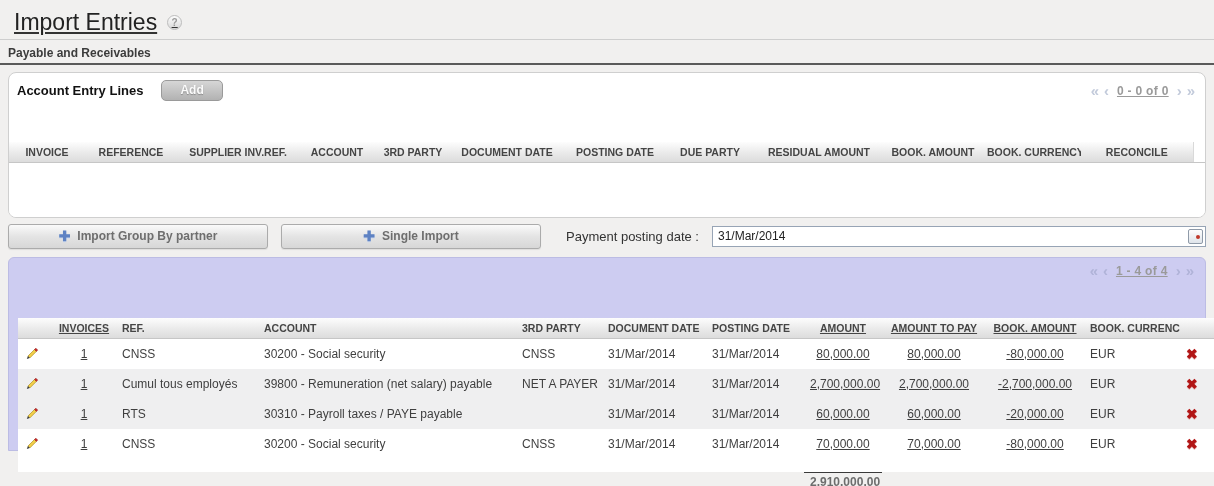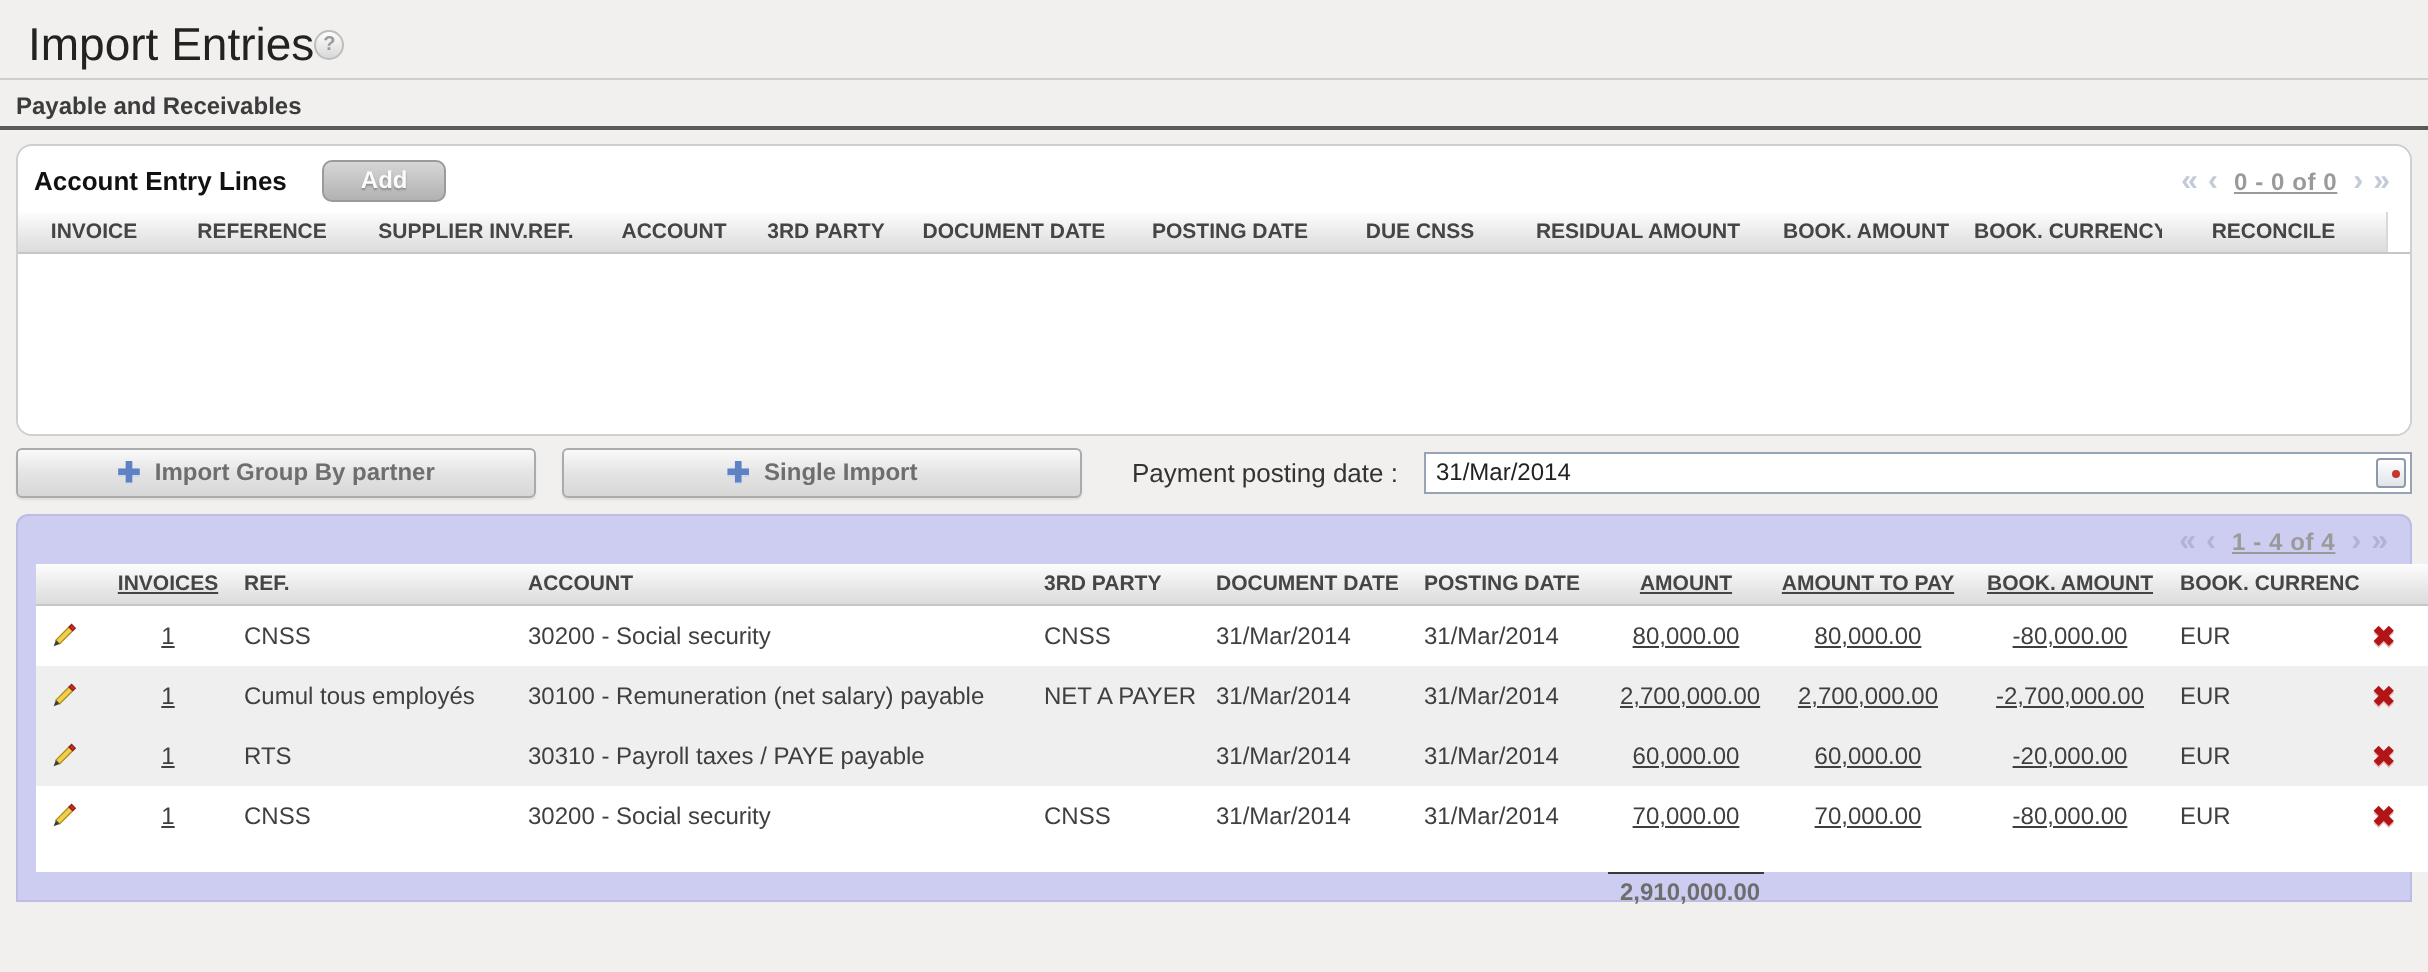--- a/index.html
+++ b/index.html
@@ -7,21 +7,21 @@
   body {
     font-family:"Liberation Sans", sans-serif;
     background:#f1f0ef;
     color:#333;
     overflow:hidden;
   }
   
   .titlebar {
     height:40px; padding:6px 12px 0 14px;
     border-bottom:1px solid #cecece;
-    display:flex; align-items:center; 
+    display:flex; align-items:center; gap:10px;text-decoration:underline;
   }
   .page-title { font-size:23px; color:#222; font-weight:normal; }
   .help-badge {
     width:15px; height:15px; border-radius:50%;
     background:linear-gradient(#fdfdfd,#d8d8d8);
     border:1px solid #bdbdbd; color:#9a9a9a;
     font-size:10px; font-weight:bold; text-align:center; line-height:14px;
     cursor:pointer;
   }
   .section-label {
@@ -44,21 +44,21 @@
     background:linear-gradient(#d6d6d6,#b2b2b2);
     border:1px solid #9a9a9a; border-radius:5px;
     color:#fbfbfb; font-size:12px; font-weight:bold;
     text-shadow:0 1px 1px #8a8a8a; cursor:pointer;
   }
   .pager { margin-left:auto; display:flex; align-items:center; gap:5px;
            font-size:12px; font-weight:bold; color:#9a9a9a; }
   .pager .arrow { color:#c3cbdb; font-size:15px; line-height:1; cursor:pointer; font-weight:bold; }
   .panel2 .pager .arrow { color:#b0b3d8; }
   .pager .range { padding:0 3px; letter-spacing:.3px;text-decoration:underline; }
-  table { border-collapse:collapse; width:100%; table-layout:fixed; }
+  table { border-collapse:collapse; width:100%; table-layout:fixed;margin-top:36px; }
   th {
     background:linear-gradient(#fdfdfd,#e8e8e8 60%,#dcdcdc);
     border-bottom:1px solid #c6c6c6;
     font-size:10.5px; font-weight:bold; color:#454545;
     padding:4px 6px; white-space:nowrap; overflow:hidden;
   }
   td { font-size:12px; color:#3f3f3f; padding:5px 6px; white-space:nowrap; overflow:hidden; }
   .t1 th { text-align:center; }
   .t1 .gutter { background:#fff; border-bottom:1px solid #c6c6c6; border-left:1px solid #d9d9d9; }
   .panel1-body { height:106px; background:#fff; }
@@ -149,21 +149,21 @@
     </colgroup>
     <thead>
       <tr>
         <th>INVOICE</th>
         <th>REFERENCE</th>
         <th>SUPPLIER INV.REF.</th>
         <th>ACCOUNT</th>
         <th>3RD PARTY</th>
         <th>DOCUMENT DATE</th>
         <th>POSTING DATE</th>
-        <th>DUE CNSS</th>
+        <th>DUE PARTY</th>
         <th>RESIDUAL AMOUNT</th>
         <th>BOOK. AMOUNT</th>
         <th>BOOK. CURRENCY</th>
         <th>RECONCILE</th>
         <th class="gutter"></th>
       </tr>
     </thead>
   </table>
   <div class="panel1-body"></div>
   <div class="panel1-foot">
@@ -268,21 +268,21 @@
             <button class="icon-btn">
               <svg width="15" height="15" viewBox="0 0 16 16">
                 <polygon points="11.2,4.8 13.2,6.8 6.2,13.8 4.2,11.8" fill="#f2cf4a" stroke="#a98c22" stroke-width="0.7"></polygon>
                 <polygon points="11.2,4.8 12.6,3.4 14.6,5.4 13.2,6.8" fill="#cc2a2a" stroke="#8e1c1c" stroke-width="0.6"></polygon>
                 <polygon points="4.2,11.8 6.2,13.8 3.0,15.0" fill="#3c3c3c"></polygon>
               </svg>
             </button>
           </td>
           <td class="num">1</td>
           <td>Cumul tous employés</td>
-          <td>30100 - Remuneration (net salary) payable</td>
+          <td>39800 - Remuneration (net salary) payable</td>
           <td>NET A PAYER</td>
           <td>31/Mar/2014</td>
           <td>31/Mar/2014</td>
           <td class="num">2,700,000.00</td>
           <td class="num">2,700,000.00</td>
           <td class="num">-2,700,000.00</td>
           <td>EUR</td>
           <td>
             <button class="icon-btn del-x">✖</button>
           </td>

